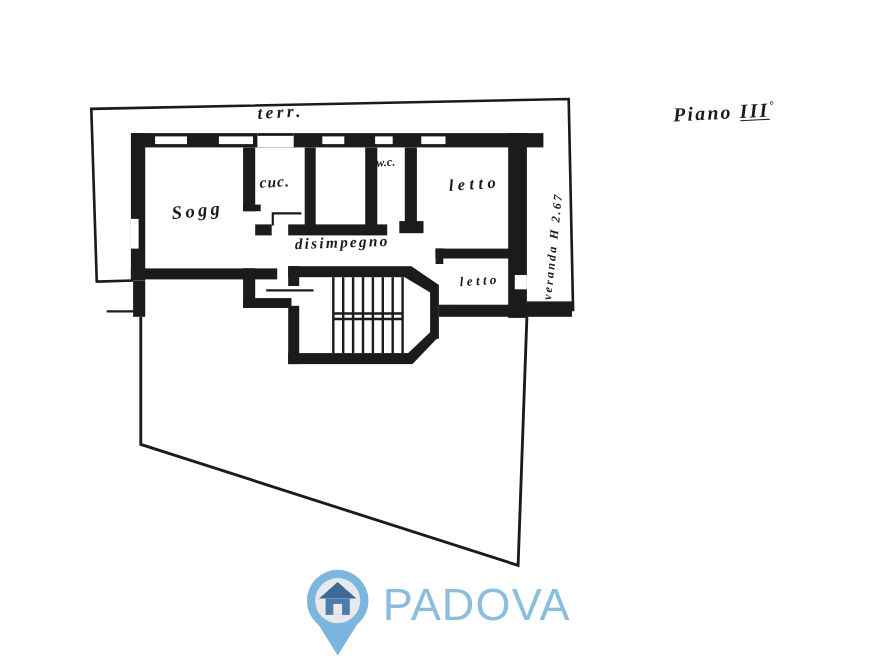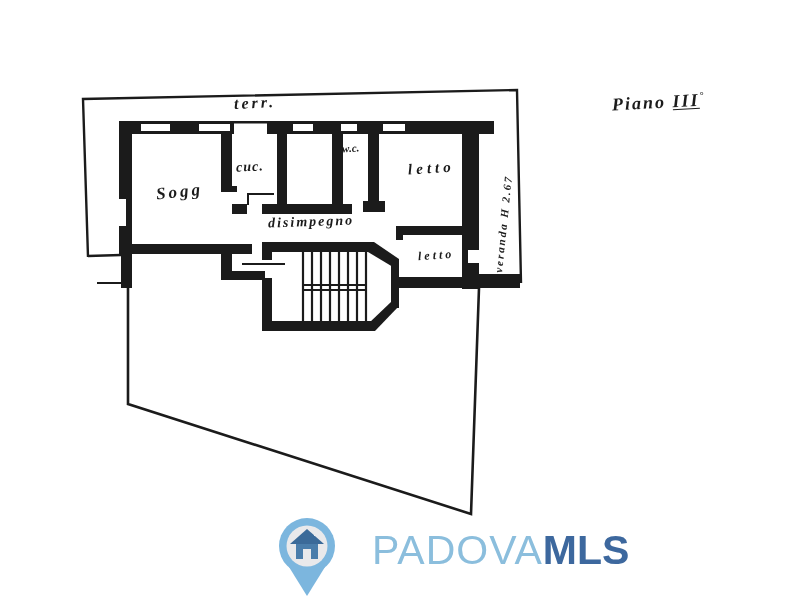--- a/index.html
+++ b/index.html
@@ -17,21 +17,21 @@
   .lbl-letto-bottom{left:418px;top:248px;font-size:12px;transform:rotate(-4deg);letter-spacing:3px;}
   .lbl-veranda{left:492px;top:272px;font-size:11px;letter-spacing:2px;
                transform:rotate(-84deg);transform-origin:0 0;}
   .lbl-piano{left:612px;top:92px;font-size:18px;transform:rotate(-3deg);letter-spacing:2px;}
   .lbl-piano .numeral{text-decoration:underline;text-underline-offset:2px;font-weight:700;}
   .lbl-piano .deg{vertical-align:super;font-size:10px;}
   
   #logo{position:absolute;left:276px;top:512px;height:90px;display:flex;align-items:center;}
   #logo .pin{width:62px;height:82px;margin-right:10px;}
   #logo .brand{font-family:"Liberation Sans",sans-serif;font-size:41px;line-height:1;
-               display:flex;align-items:baseline;margin-top:-14px;margin-left:24px;}
+               display:flex;align-items:baseline;margin-top:-14px;}
   #logo .brand .p1{color:#8bbedd;font-weight:400;letter-spacing:1px;}
   #logo .brand .p2{color:#3d689e;font-weight:700;letter-spacing:0px;}
 </style>
 </head>
 <body>
 
 <div id="canvas">
 
   <svg id="plan-svg" width="800" height="600" viewBox="0 0 800 600">
     <g stroke="none" fill="#1b1b1b">
@@ -141,17 +141,16 @@
       <polygon points="13,51 31,80 49,51" fill="#7cb6de"></polygon>
       <circle cx="31" cy="30" r="20.5" fill="#e9e9eb"></circle>
       <rect x="20" y="28" width="22" height="15" fill="#4a7dab"></rect>
       <rect x="18" y="26" width="26" height="2" fill="#e9e9eb"></rect>
       <polygon points="14,28 31,13 48,28" fill="#3b6a99"></polygon>
       <rect x="38" y="14" width="5" height="6" fill="#e9e9eb"></rect>
       <rect x="27" y="33" width="8" height="10" fill="#e9e9eb"></rect>
     </svg>
     <div class="brand">
       <span class="p1">PADOVA</span>
-        <span class="p2">MLS</span>
     </div>
   </div>
 
 </div>
 
 </body></html>

